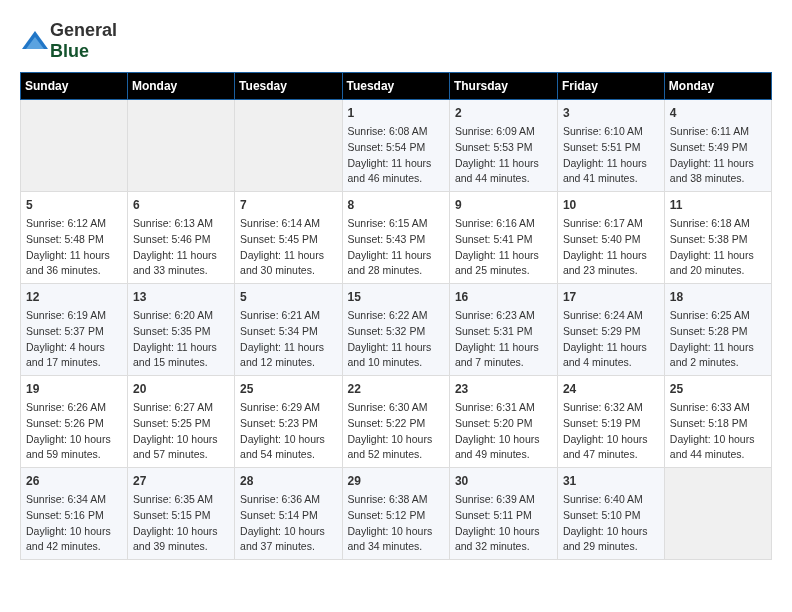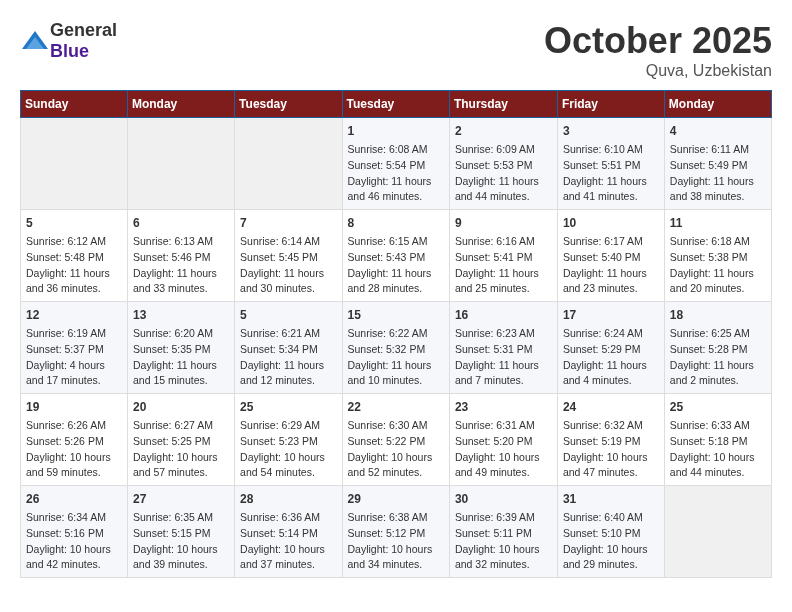--- a/index.html
+++ b/index.html
@@ -21,21 +21,21 @@
       align-items: center;
     }
     .logo-text-general {
       font-size: 18px;
       font-weight: bold;
       color: #333;
     }
     .logo-text-blue {
       font-size: 18px;
       font-weight: bold;
-      color: #4c1d95;
+      color: #14532d;
     }
     .logo-icon {
       width: 30px;
       height: 24px;
     }
     .title-area {
       text-align: right;
     }
     .month-title {
       font-size: 36px;
@@ -45,21 +45,21 @@
     .location-title {
       font-size: 16px;
       color: #555;
     }
     table {
       width: 100%;
       border-collapse: collapse;
       font-size: 11px;
     }
     thead tr {
-      background-color: #7f1d1d;
+      background-color: #000000;
       color: #fff;
     }
     thead th {
       padding: 6px 4px;
       text-align: left;
       font-size: 12px;
       font-weight: bold;
       border: 1px solid #1a5fa0;
     }
     tbody tr {
@@ -96,24 +96,20 @@
 <div class="header-area">
   <div class="logo">
     <svg class="logo-icon" viewBox="0 0 30 24" xmlns="http://www.w3.org/2000/svg">
       <polygon points="15,2 28,20 2,20" fill="#2176c7"></polygon>
       <polygon points="15,8 24,20 6,20" fill="#5ba3e0"></polygon>
     </svg>
     <div>
       <span class="logo-text-general">General</span><br>
       <span class="logo-text-blue">Blue</span>
     </div>
-  </div>
-  <div class="title-area">
-    <div class="month-title">October 2025</div>
-    <div class="location-title">Quva, Uzbekistan</div>
   </div>
 </div>
 
 <table>
   <thead>
     <tr>
         <th>Sunday</th>
         <th>Monday</th>
         <th>Tuesday</th>
         <th>Tuesday</th>

